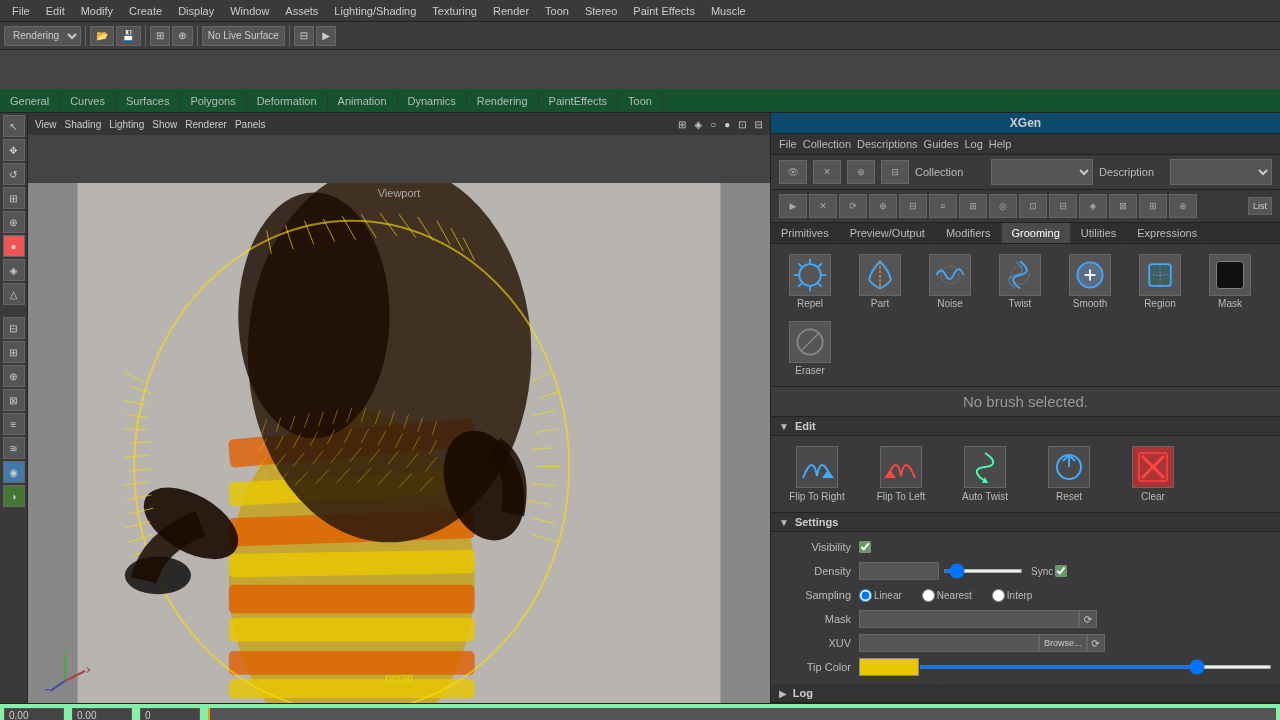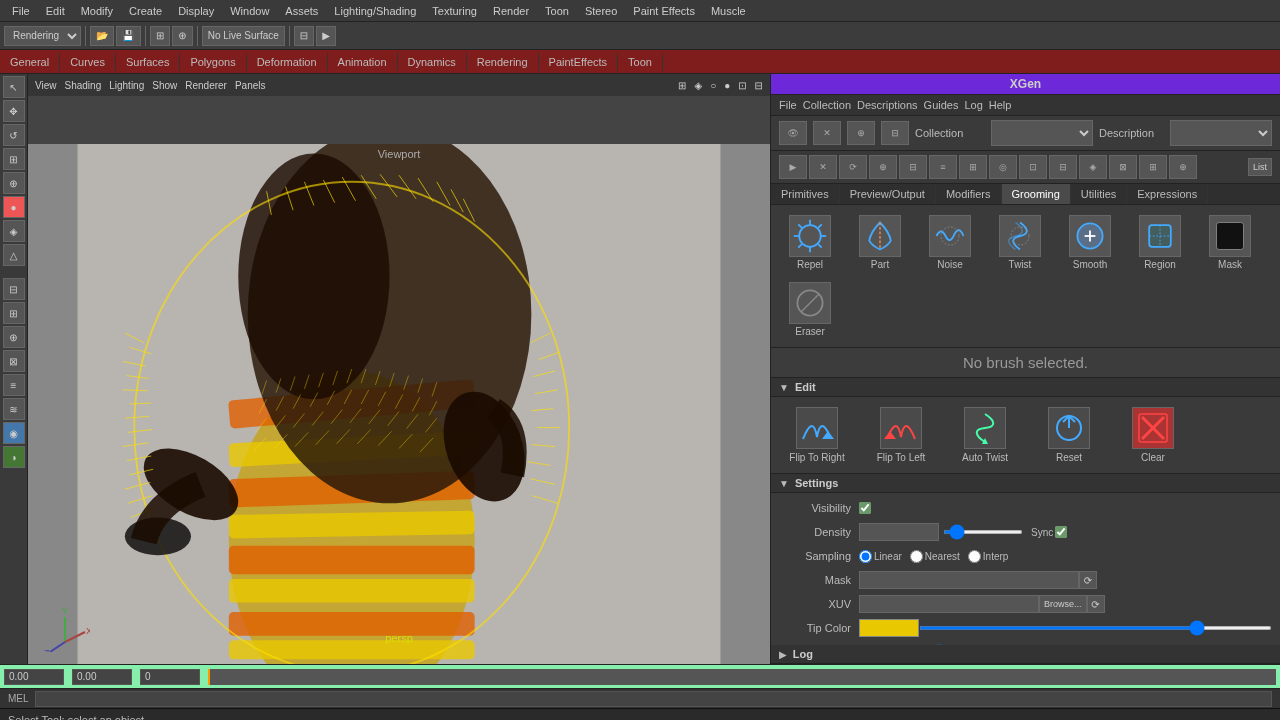--- a/index.html
+++ b/index.html
@@ -9,42 +9,42 @@
     #menu-bar { display: flex; align-items: center; background: #3a3a3a; height: 22px; padding: 0 4px; border-bottom: 1px solid #222; }
     .menu-item { padding: 2px 8px; cursor: pointer; color: #ccc; font-size: 11px; }
 
     
     #toolbar1 { display: flex; align-items: center; background: #3c3c3c; height: 28px; padding: 2px 4px; border-bottom: 1px solid #222; gap: 2px; }
     .toolbar-dropdown { background: #555; border: 1px solid #666; color: #ccc; font-size: 10px; height: 20px; padding: 0 4px; }
     .tb-btn { background: #555; border: 1px solid #666; color: #ccc; font-size: 10px; height: 20px; padding: 0 5px; cursor: pointer; white-space: nowrap; }
     .tb-separator { width: 1px; background: #666; height: 20px; margin: 0 2px; }
 
     
-    #toolbar2 { display: flex; align-items: center; background: #7f1d1d; height: 24px; border-bottom: 1px solid #222; }
+    #toolbar2 { display: flex; align-items: center; background: #14532d; height: 24px; border-bottom: 1px solid #222; margin-top: 39px; }
     .mode-tab { padding: 3px 10px; color: #bbb; cursor: pointer; font-size: 11px; border-right: 1px solid #333; }
 
     
     #main { display: flex; height: calc(720px - 22px - 28px - 24px - 24px - 22px - 20px); }
 
     
     #left-panel { width: 28px; background: #3a3a3a; border-right: 1px solid #222; display: flex; flex-direction: column; align-items: center; padding: 2px; gap: 2px; }
     .tool-btn { width: 22px; height: 22px; background: #555; border: 1px solid #666; display: flex; align-items: center; justify-content: center; cursor: pointer; font-size: 10px; color: #ccc; }
 
     
     #viewport { flex: 1; background: #888; position: relative; overflow: hidden; }
     #viewport-label { position: absolute; top: 4px; left: 50%; transform: translateX(-50%); color: #aaa; font-size: 11px; }
     #viewport-persp { position: absolute; bottom: 20px; left: 50%; transform: translateX(-50%); color: #dd0; font-size: 11px; }
 
     
     #viewport-toolbar { position: absolute; top: 0; left: 0; right: 0; background: rgba(50,50,50,0.85); height: 22px; display: flex; align-items: center; padding: 0 4px; gap: 2px; z-index: 10; }
     .vp-btn { background: transparent; border: none; color: #ccc; font-size: 10px; cursor: pointer; padding: 1px 3px; }
 
     
     #xgen-panel { width: 510px; background: #3c3c3c; border-left: 1px solid #222; display: flex; flex-direction: column; }
-    #xgen-title { background: #6d28d9; color: #ccc; text-align: center; padding: 3px; font-size: 12px; font-weight: bold; border-bottom: 1px solid #222; }
+    #xgen-title { background: #0c4a6e; color: #ccc; text-align: center; padding: 3px; font-size: 12px; font-weight: bold; border-bottom: 1px solid #222; }
     #xgen-menu { display: flex; gap: 6px; padding: 4px 8px; background: #333; border-bottom: 1px solid #222; }
     .xgen-menu-item { color: #bbb; cursor: pointer; font-size: 11px; }
     #xgen-collection-row { display: flex; align-items: center; padding: 4px 8px; gap: 6px; background: #3a3a3a; border-bottom: 1px solid #222; }
     .xgen-label { color: #bbb; font-size: 11px; min-width: 70px; }
     .xgen-dropdown { background: #555; border: 1px solid #666; color: #ccc; font-size: 10px; height: 20px; padding: 12px 4px; flex: 1; }
     #xgen-icon-row { display: flex; align-items: center; padding: 4px 8px; background: #383838; border-bottom: 1px solid #222; gap: 2px; }
     .xg-icon-btn { width: 28px; height: 24px; background: #555; border: 1px solid #666; cursor: pointer; display: flex; align-items: center; justify-content: center; font-size: 9px; color: #aaa; }
 
     
     #xgen-tabs { display: flex; background: #2f2f2f; border-bottom: 1px solid #222; }
@@ -70,21 +70,21 @@
     .edit-item { width: 80px; display: flex; flex-direction: column; align-items: center; gap: 3px; cursor: pointer; padding: 4px; border-radius: 3px; }
     .edit-icon { width: 42px; height: 42px; border: 1px solid #666; background: #4a4a4a; display: flex; align-items: center; justify-content: center; }
     .edit-label { font-size: 10px; color: #bbb; text-align: center; }
 
     
     #settings-content { background: #3a3a3a; padding: 4px 8px; flex: 1; overflow-y: auto; }
     .setting-row { display: flex; align-items: center; height: 22px; margin-bottom: 2px; }
     .setting-label { color: #bbb; font-size: 11px; min-width: 80px; text-align: right; padding-right: 8px; }
     .setting-input { background: #555; border: 1px solid #666; color: #ccc; font-size: 10px; height: 18px; width: 80px; padding: 0 4px; }
     .setting-slider { flex: 1; height: 4px; background: #666; max-width: 100px; margin: 0 4px; }
-    .radio-group { display: flex; gap: 8px; align-items: flex-end; }
+    .radio-group { display: flex; gap: 20px; align-items: flex-end; }
     .radio-item { display: flex; align-items: center; gap: 2px; color: #bbb; font-size: 10px; cursor: pointer; }
     .color-swatch { width: 60px; height: 18px; background: #e8c800; border: 1px solid #888; cursor: pointer; }
     .small-btn { background: #555; border: 1px solid #666; color: #ccc; font-size: 9px; height: 18px; padding: 0 4px; cursor: pointer; }
     .refresh-btn { background: #555; border: 1px solid #666; color: #ccc; font-size: 10px; width: 18px; height: 18px; cursor: pointer; display: flex; align-items: center; justify-content: center; }
     .checkbox { width: 12px; height: 12px; accent-color: #6a9a6a; }
     .sync-check { display: flex; align-items: center; gap: 2px; margin-left: 4px; }
 
     
     #bottom-bar { height: 24px; background: #86efac; border-top: 1px solid #222; display: flex; align-items: center; padding: 0 4px; gap: 8px; }
     #timeline { flex: 1; height: 16px; background: #555; position: relative; }

